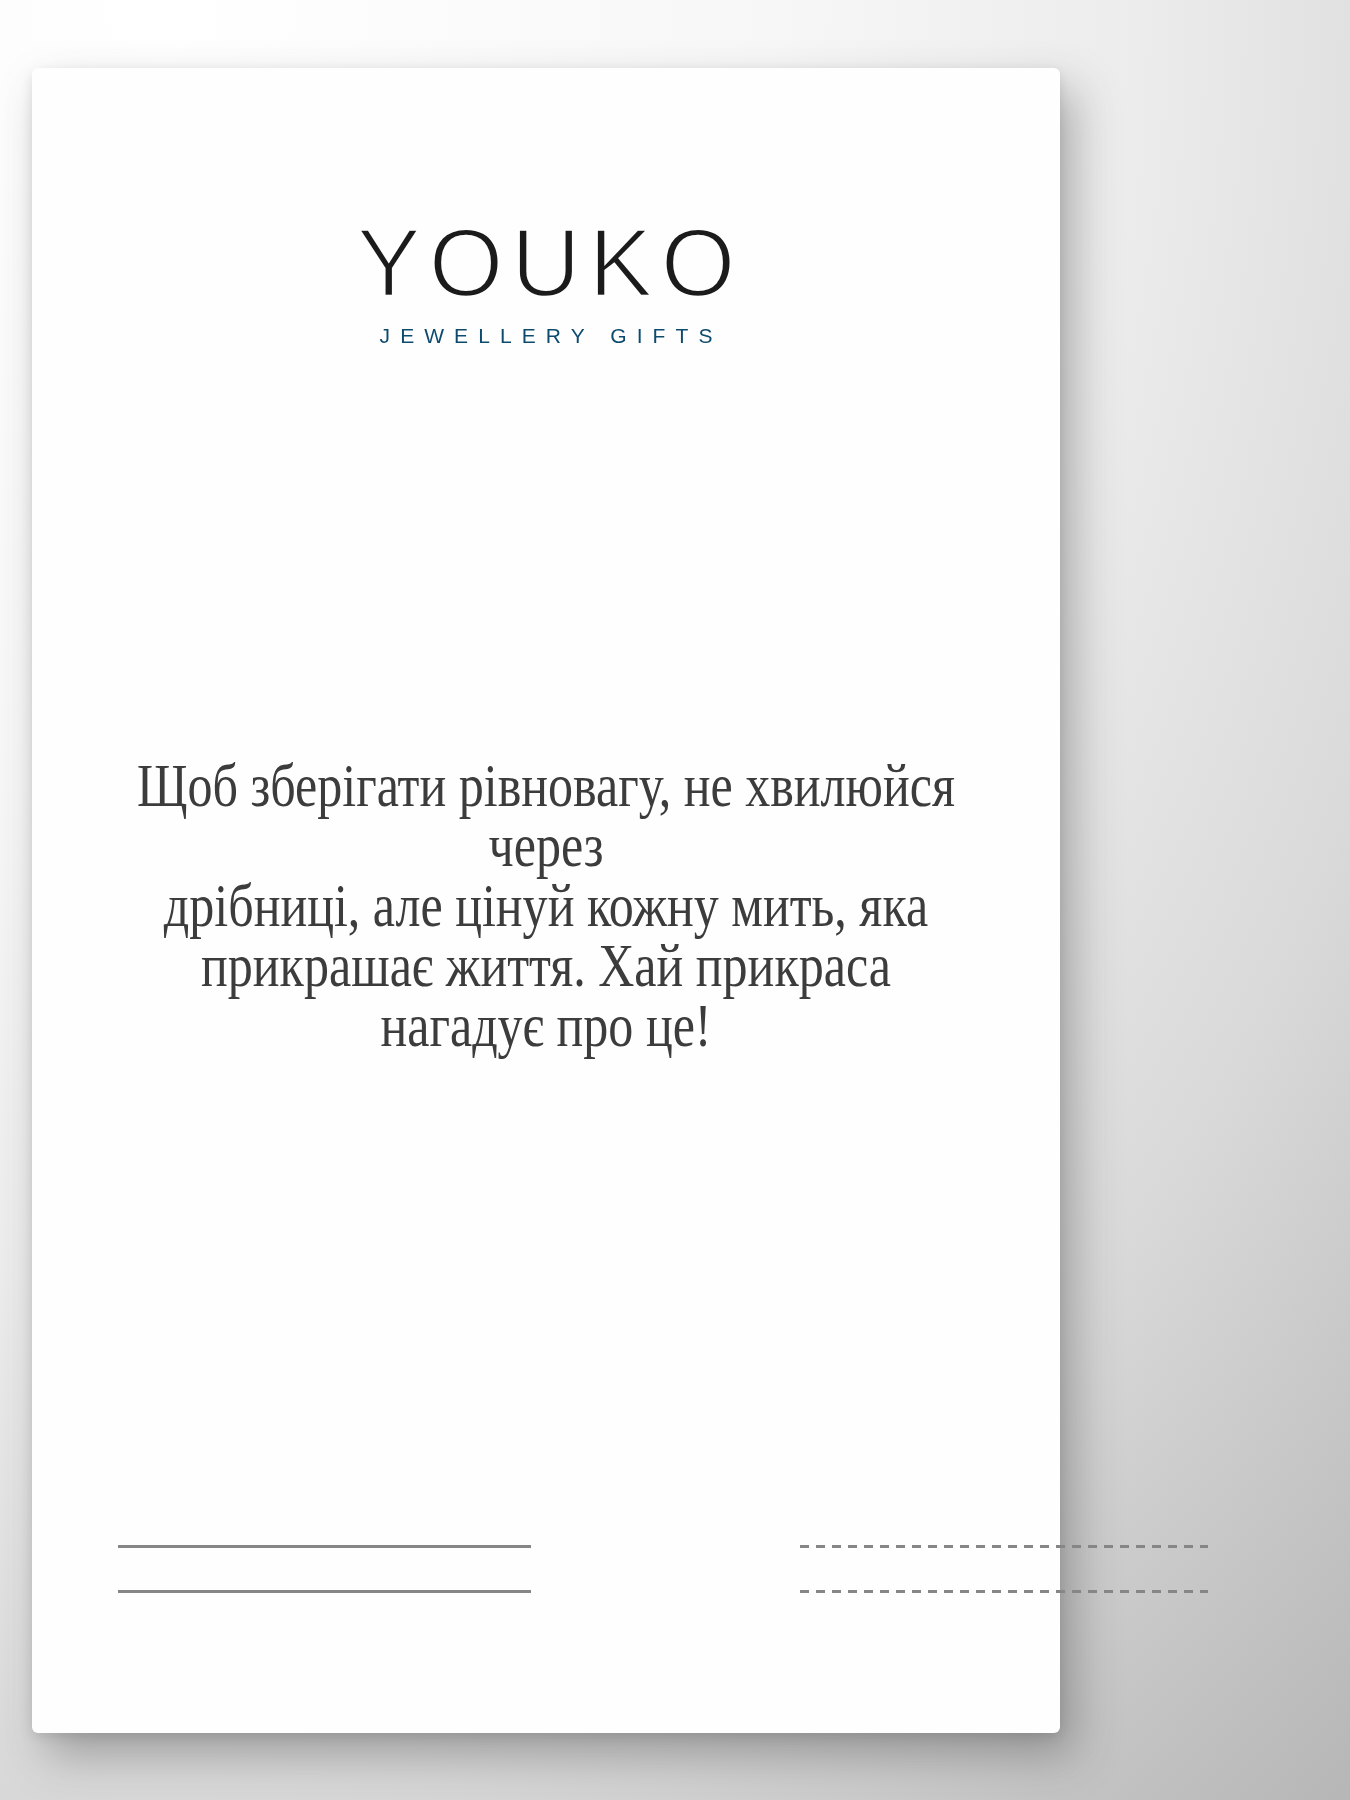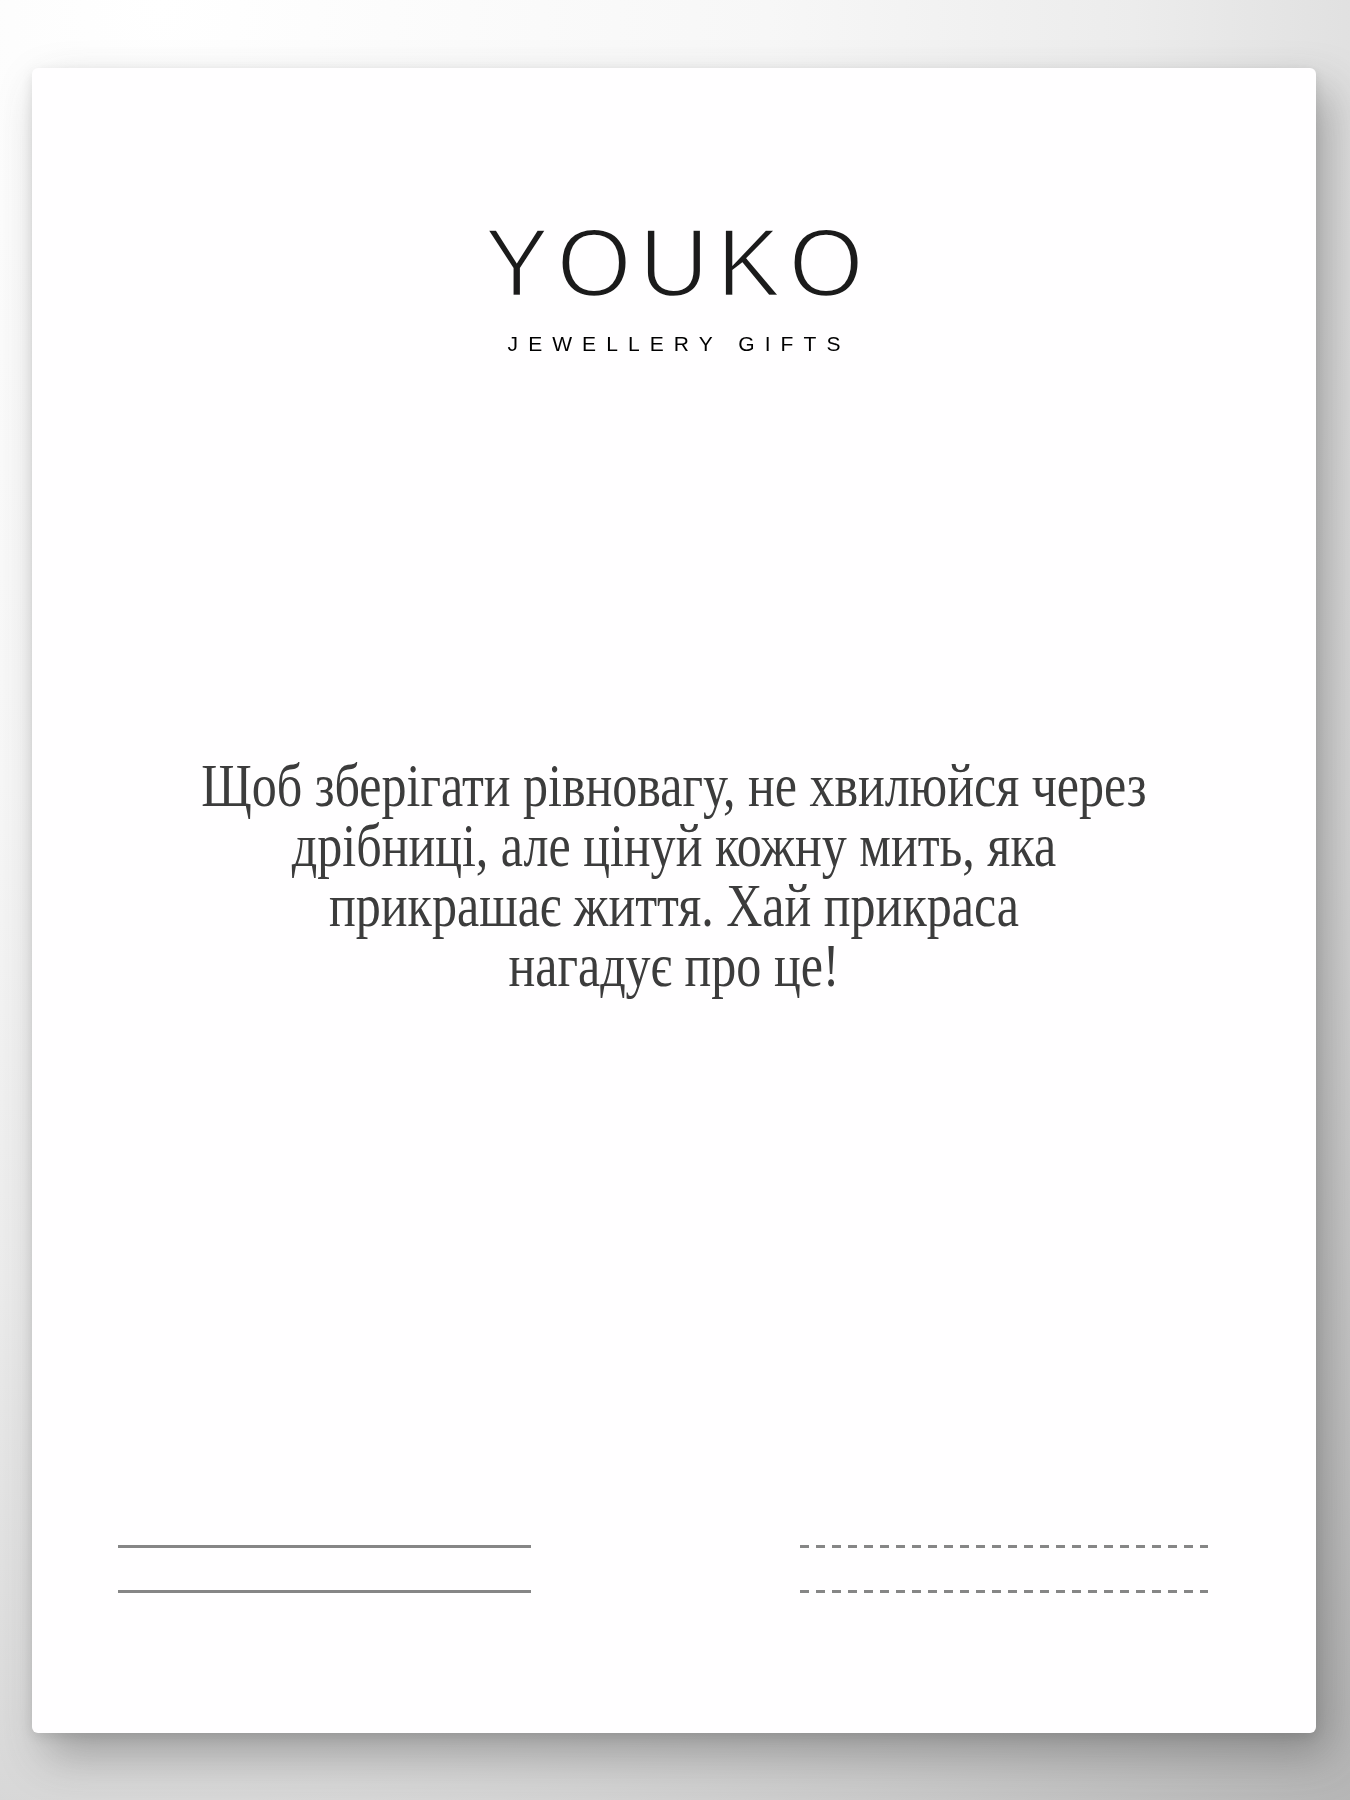--- a/index.html
+++ b/index.html
@@ -14,21 +14,21 @@
     width: 1350px;
     height: 1800px;
     background: radial-gradient(150% 150% at 12% 0%,
                 #ffffff 0%, #f7f7f7 30%, #ececec 48%,
                 #d9d9d9 66%, #bdbdbd 84%, #a6a6a6 100%);
   }
   .card {
     position: absolute;
     left: 32px;
     top: 68px;
-    width: 1284px;
+    width: 1028px;
     height: 1665px;
     background: #fffeff;
     border-radius: 6px;
     box-shadow: 14px 22px 45px rgba(60, 60, 60, 0.38),
                 0 4px 12px rgba(0, 0, 0, 0.10);
   }
   .brand {
     position: absolute;
     top: 140px;
     left: 0;
@@ -39,27 +39,27 @@
     font-family: "Liberation Sans", sans-serif;
     font-weight: 100;
     font-size: 96px;
     line-height: 110px;
     letter-spacing: 8px;
     padding-left: 8px; 
     color: #1b1b1b;
     -webkit-text-stroke: 2.5px #fffeff; 
   }
   .tagline {
-    margin-top: 14px;
+    margin-top: 6px;
     font-family: "Liberation Sans", sans-serif;
     font-weight: 400;
     font-size: 21px;
     letter-spacing: 0.48em;
     padding-left: 0.48em; 
-    color: #000000;
+    color: #0c4a6e;
   }
   .message {
     position: absolute;
     top: 688px;
     left: 0;
     right: 0;
     text-align: center;
     font-family: "Liberation Serif", serif;
     font-size: 61px;
     line-height: 60px;

